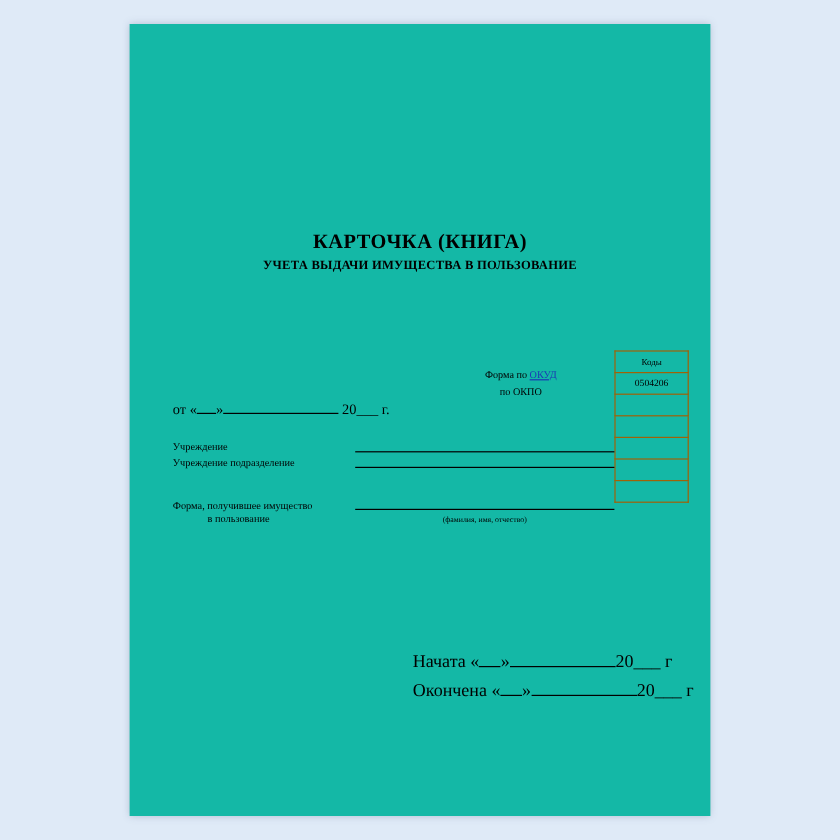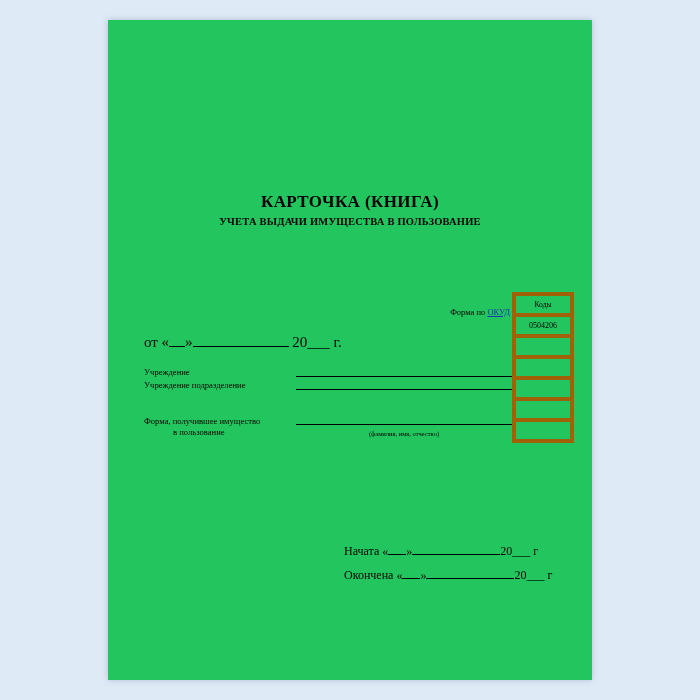--- a/index.html
+++ b/index.html
@@ -18,21 +18,21 @@
     width: 700px;
     height: 700px;
   }
   
   #sheet {
     position: absolute;
     left: 108px;
     top: 20px;
     width: 484px;
     height: 660px;
-    background: #22c55e;
+    background: #14b8a6;
     box-shadow: 0 0 6px rgba(90,110,140,0.35);
   }
   
   .title-block {
     position: absolute;
     left: 0;
     top: 172px;
     width: 484px;
     text-align: center;
   }
@@ -52,21 +52,21 @@
 
   
   .codes-table {
     position: absolute;
     left: 404px;
     top: 272px;
     width: 62px;
     border-collapse: collapse;
   }
   .codes-table td {
-    border: 4px solid #a16207;
+    border: 1px solid #a16207;
     height: 13px;
     font-size: 8px;
     text-align: center;
     color: #000;
     padding: 2px;
     line-height: 13px;
   }
   .codes-table td.head {
     font-size: 7.5px;
   }
@@ -74,40 +74,40 @@
     font-size: 8px;
     margin-left: 31px;
   }
 
   
   .code-labels {
     position: absolute;
     left: 250px;
     top: 285px;
     width: 152px;
-    text-align: right;
+    text-align: center;
     font-size: 8.5px;
     color: #000;
   }
   .code-labels div {
     height: 14px;
     line-height: 14px;
     white-space: nowrap;
   }
   .okud-link {
     color: #1b39b5;
     text-decoration: underline;
   }
 
   
   .date-line {
     position: absolute;
     left: 36px;
     top: 314px;
-    font-size: 15px;
+    font-size: 12px;
     color: #000;
     white-space: nowrap;
   }
   .date-line .ul {
     display: inline-block;
     border-bottom: 1px solid #000;
     width: 96px;
     height: 9px;
   }
   .date-line .ul-sm {
@@ -169,21 +169,21 @@
   }
   .fields2 .l1 { position: absolute; left: 0; top: 0; }
   .fields2 .l2 { position: absolute; left: 0; top: 11px; margin-left: 29px; }
 
   
   .bottom-lines {
     position: absolute;
     left: 236px;
     top: 524px;
     width: 230px;
-    font-size: 12px;
+    font-size: 15px;
     color: #000;
   }
   .bl-row {
     position: relative;
     height: 24px;
     white-space: nowrap;
   }
   .bl-row .txt {
     display: inline-block;
   }
@@ -207,20 +207,21 @@
 
   <div id="sheet">
 
     <div class="title-block">
       <div class="doc-title">КАРТОЧКА (КНИГА)</div>
       <div class="doc-subtitle">УЧЕТА ВЫДАЧИ ИМУЩЕСТВА В ПОЛЬЗОВАНИЕ</div>
     </div>
 
     <div class="code-labels">
       <div><span>Форма по </span><span class="okud-link">ОКУД</span></div>
+      <div>по ОКПО</div>
     </div>
 
     <table class="codes-table">
       <tbody>
           <tr>
         <td class="head">Коды</td>
       </tr>
       <tr>
         <td class="val">0504206</td>
       </tr>

